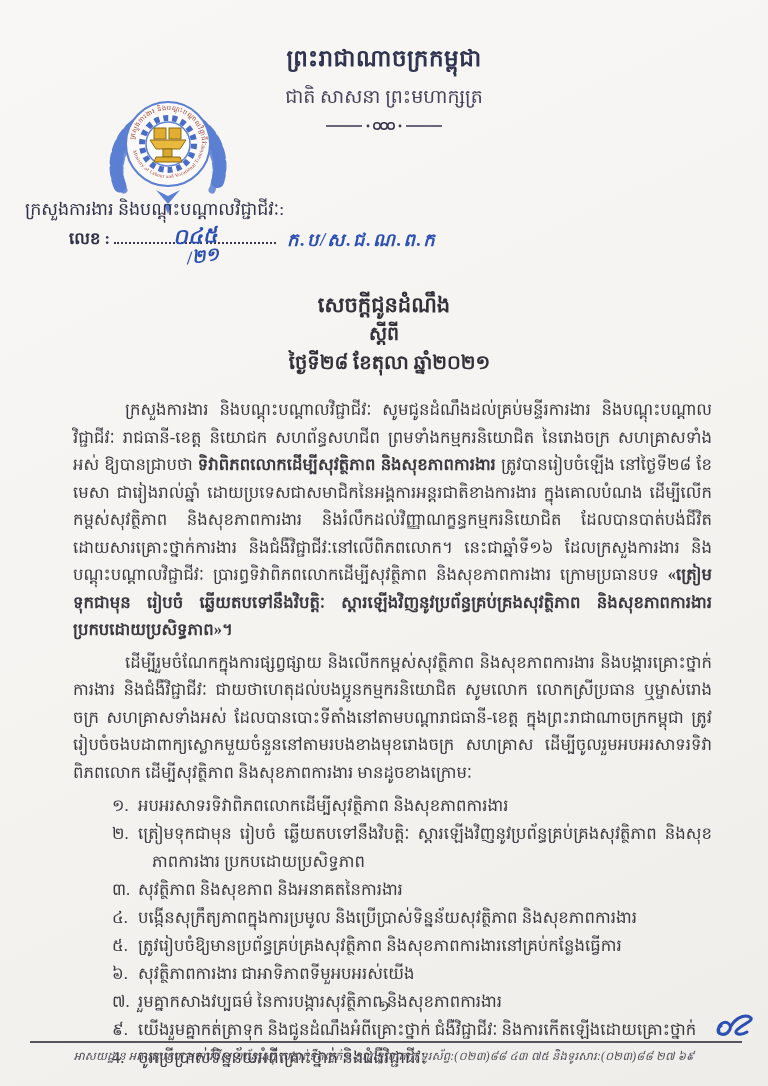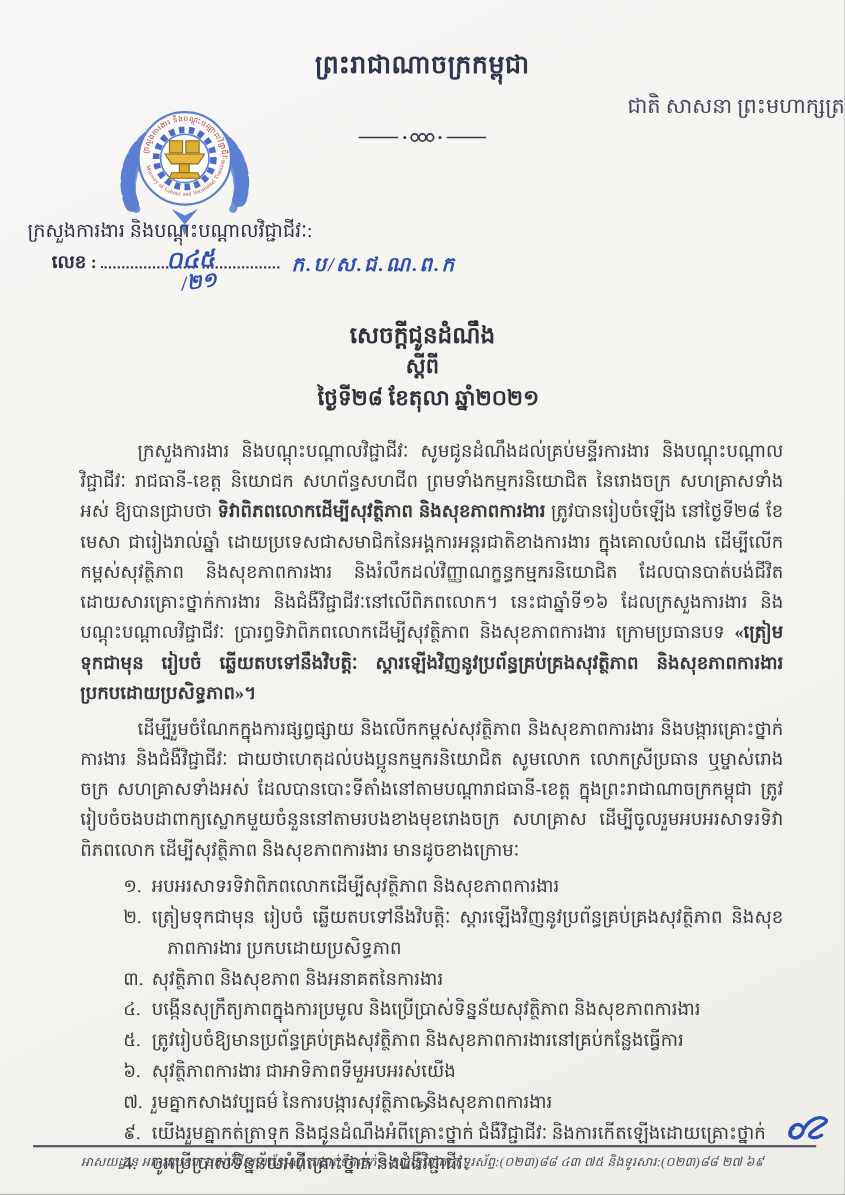--- a/index.html
+++ b/index.html
@@ -5,29 +5,29 @@
   html,body{margin:0;padding:0;background:#888;}
   .page{
     position:relative;width:768px;height:1086px;margin:0 auto;overflow:hidden;
     background:linear-gradient(155deg,#f8f7f5 0%,#f4f3f0 55%,#efede9 100%);
     font-family:"Liberation Serif","DejaVu Sans",serif;
     color:#3b383f;
   }
   
   .hdr-kingdom{position:absolute;top:44px;left:0;right:0;text-align:center;
     font-size:23px;font-weight:bold;color:#2f3550;letter-spacing:.5px;}
-  .hdr-motto{position:absolute;top:84px;left:0;right:0;text-align:right;
+  .hdr-motto{position:absolute;top:84px;left:0;right:0;text-align:center;
     font-size:19px;color:#45425a;}
   .hdr-divider{position:absolute;top:118px;left:0;right:0;text-align:center;}
   
   .seal{position:absolute;left:90px;top:82px;}
   
   .ref{position:absolute;left:25px;top:198px;width:430px;}
   .ministry-line{font-size:17.5px;font-weight:normal;color:#2d3047;}
-  .ref-line{position:relative;margin-top:4px;margin-left:22px;font-size:16.5px;
+  .ref-line{position:relative;margin-top:4px;margin-left:44px;font-size:16.5px;
     font-weight:bold;color:#2d3047;height:44px;}
   .ref-dots{display:inline-block;width:88px;border-bottom:2px dotted #3a3750;
     height:14px;}
   .ref-dots.short{width:70px;}
   .ink{color:#2b4fb2;font-weight:bold;}
   .hand-number{position:absolute;left:104px;top:-6px;font-size:21px;
     transform:rotate(-3deg);font-style:italic;}
   .hand-year{position:absolute;left:118px;top:16px;font-size:18px;
     transform:rotate(-8deg);font-style:italic;}
   .hand-code{position:absolute;left:218px;top:0;font-size:18px;

